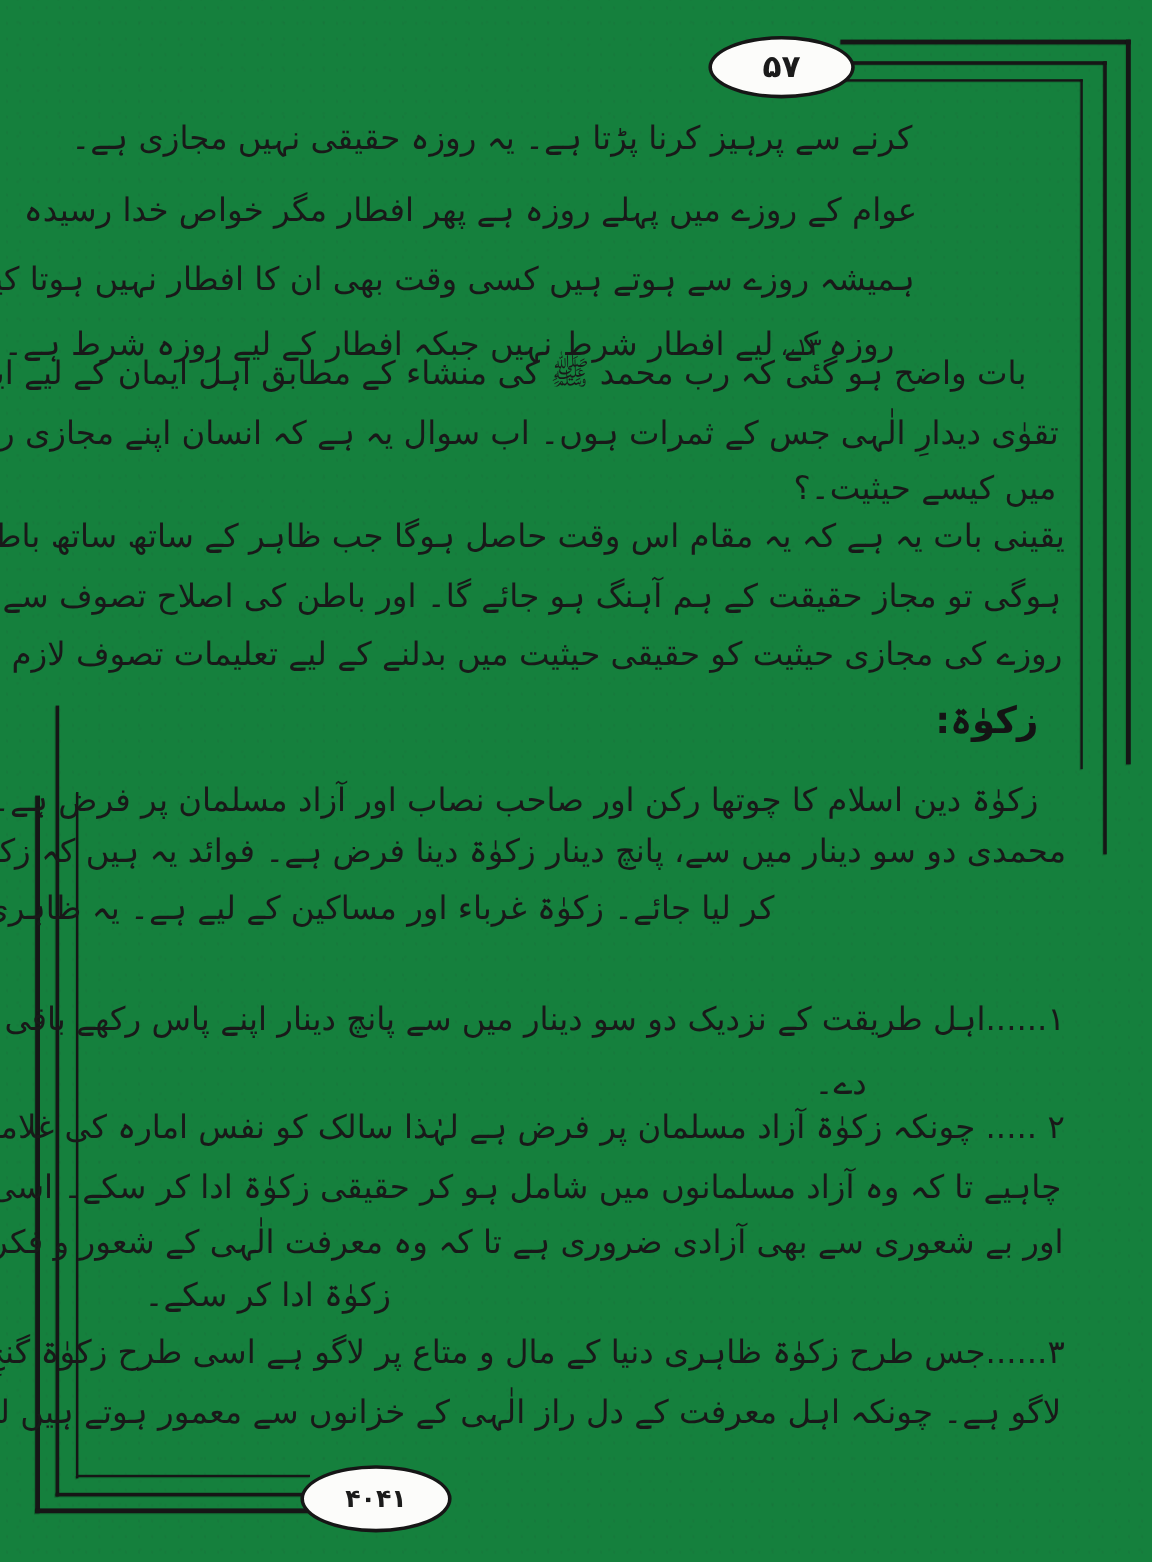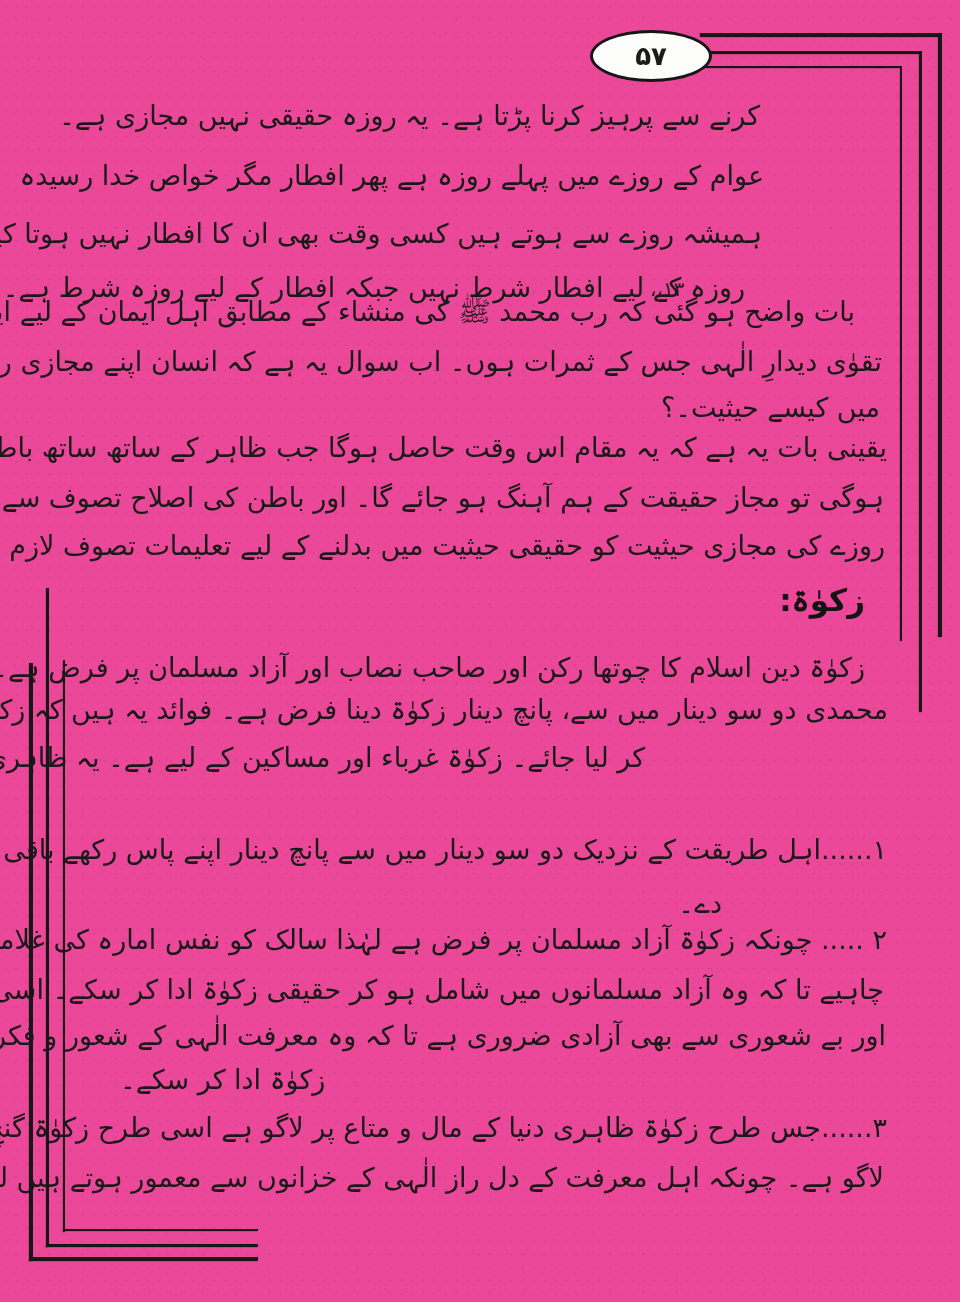--- a/index.html
+++ b/index.html
@@ -1,20 +1,20 @@
 <!DOCTYPE html>
 <html lang="ur" dir="rtl"><head>
 <meta charset="utf-8">
 <style>
   html,body{margin:0;padding:0;background:#e8e8e6;}
   .page{
     position:relative;
     width:960px;height:1302px;
     margin:0 auto;
-    background:#ec4899;
+    background:#15803d;
     overflow:hidden;
     font-family:"DejaVu Sans", sans-serif;
     color:#1b1b1b;
   }
   
   .page::before{
     content:"";
     position:absolute;inset:0;
     background-image:radial-gradient(rgba(40,40,40,0.07) 1px, transparent 1.2px),
                      radial-gradient(rgba(40,40,40,0.05) 1px, transparent 1.2px);
@@ -79,20 +79,23 @@
   <div class="rule" style="left:29px;top:663px;width:4px;height:598px"></div>
   <div class="rule" style="left:46px;top:588px;width:3px;height:659px"></div>
   <div class="rule" style="left:63px;top:660px;width:2px;height:572px"></div>
   <div class="rule" style="left:63px;top:1229px;width:195px;height:2px"></div>
   <div class="rule" style="left:46px;top:1244px;width:212px;height:3px"></div>
   <div class="rule" style="left:29px;top:1257px;width:229px;height:4px"></div>
 
   <div class="oval top">
     <span>۵۷</span>
   </div>
+  <div class="oval bottom">
+    <span>۴۰۴۱</span>
+  </div>
 
   <div class="line" style="top:96px;right:200px">کرنے سے پرہیز کرنا پڑتا ہے۔ یہ روزہ حقیقی نہیں مجازی ہے۔</div>
   <div class="line" style="top:156px;right:196px">عوام کے روزے میں پہلے روزہ ہے پھر افطار مگر خواص خدا رسیدہ</div>
   <div class="line" style="top:214px;right:198px">ہمیشہ روزے سے ہوتے ہیں کسی وقت بھی ان کا افطار نہیں ہوتا کیونکہ</div>
   <div class="line" style="top:268px;right:215px">روزہ کے لیے افطار شرط نہیں جبکہ افطار کے لیے روزہ شرط ہے۔</div>
   <div class="fn" style="left:650px;top:236px">۱۳،،</div>
 
   <div class="line" style="top:292px;right:105px">بات واضح ہو گئی کہ رب محمد ﷺ کی منشاء کے مطابق اہل ایمان کے لیے ایسا روزہ جو حقیقی ہو۔</div>
   <div class="line" style="top:342px;right:78px">تقوٰی دیدارِ الٰہی جس کے ثمرات ہوں۔ اب سوال یہ ہے کہ انسان اپنے مجازی روزے کو حقیقی روزے</div>
   <div class="line" style="top:388px;right:80px">میں کیسے حیثیت۔؟</div>

